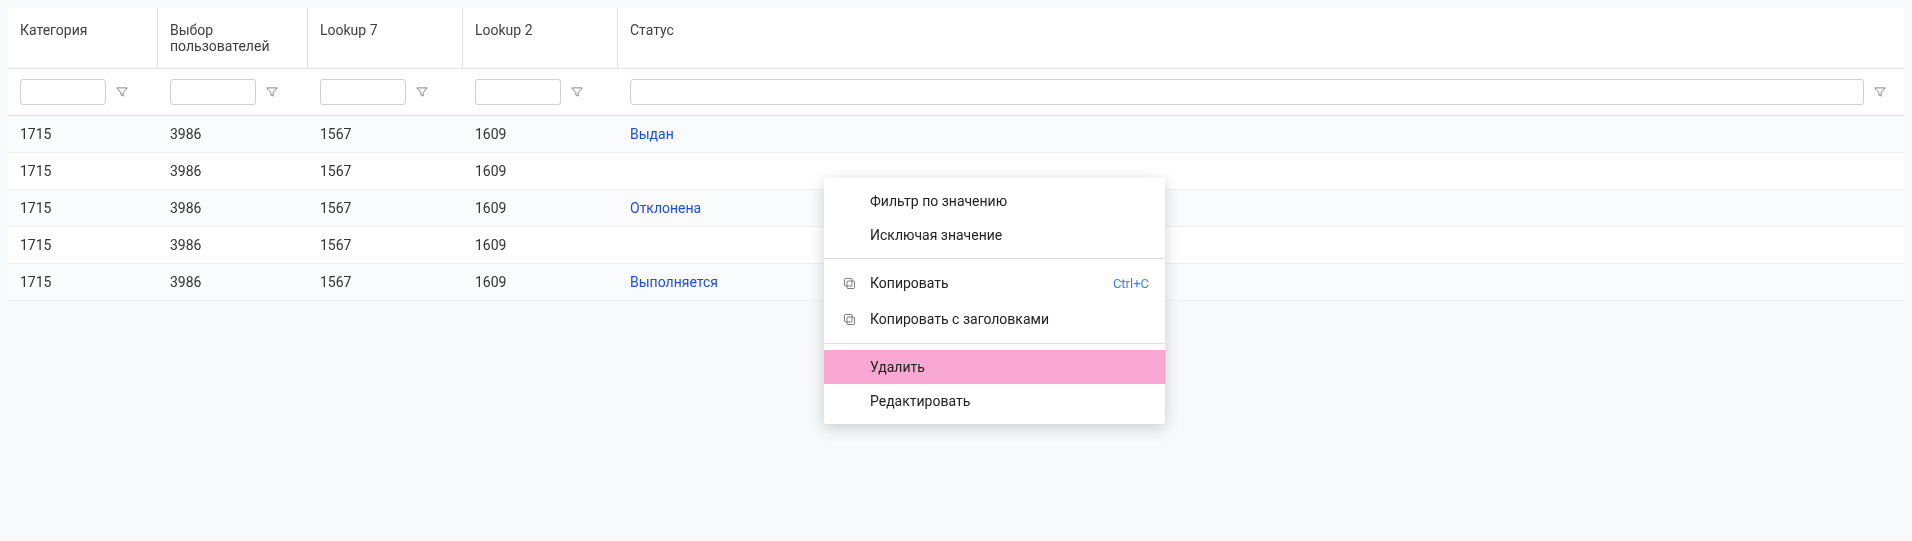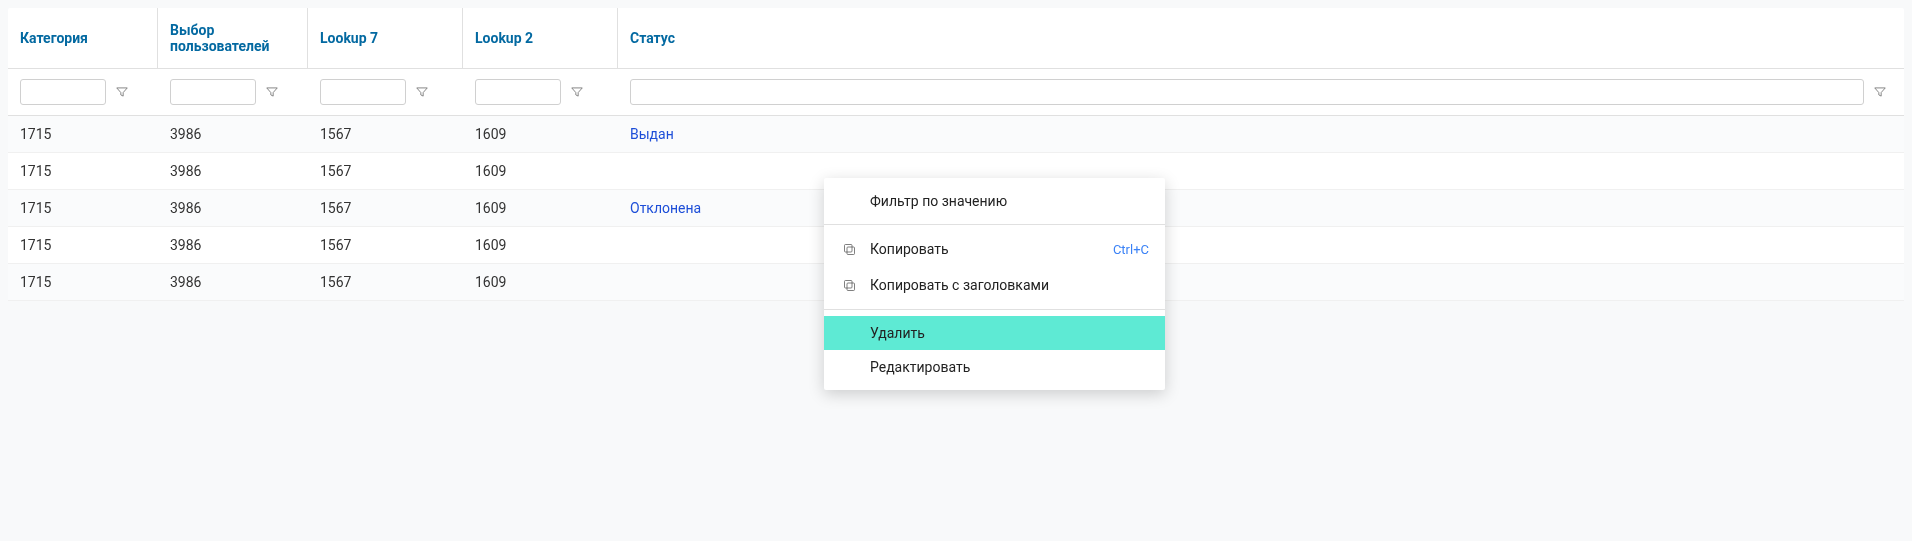--- a/index.html
+++ b/index.html
@@ -14,24 +14,23 @@
   .grid-container {
     background: #fff;
     border-radius: 2px;
   }
   .header-row {
     display: flex;
     border-bottom: 1px solid #e0e0e0;
   }
   .header-cell {
     padding: 14px 12px;
-    font-weight: 700;
-    color: #0369a1;
-    display: flex;
-    align-items: center;
+    font-weight: 400;
+    color: #404040;
+    display: flex;
     border-right: 1px solid #e0e0e0;
     user-select: none;
     cursor: pointer;
   }
   .header-cell:last-child { border-right: none; }
   .filter-row {
     display: flex;
     border-bottom: 1px solid #e0e0e0;
     background: #fff;
   }
@@ -92,21 +91,21 @@
     z-index: 100;
   }
   .menu-item {
     display: flex;
     align-items: center;
     padding: 9px 16px;
     cursor: pointer;
     gap: 12px;
     color: #222;
   }
-  .menu-item.highlighted { background: #5eead4; align-items: flex-end; }
+  .menu-item.highlighted { background: #f9a8d4; align-items: flex-end; }
   .menu-icon {
     width: 18px;
     height: 18px;
     flex-shrink: 0;
     display: flex;
     align-items: center;
     justify-content: center;
   }
   .menu-icon svg { width: 15px; height: 15px; stroke: #555; fill: none; stroke-width: 1.2; }
   .menu-spacer { width: 18px; flex-shrink: 0; }
@@ -210,29 +209,34 @@
         <div class="data-cell col-0">1715</div>
         <div class="data-cell col-1">3986</div>
         <div class="data-cell col-2">1567</div>
         <div class="data-cell col-3">1609</div>
       </div>
       <div class="data-row">
         <div class="data-cell col-0">1715</div>
         <div class="data-cell col-1">3986</div>
         <div class="data-cell col-2">1567</div>
         <div class="data-cell col-3">1609</div>
+        <div class="data-cell col-4"><span class="status-link">Выполняется</span></div>
       </div>
     </div>
 
 </div>
 
 <div class="context-menu">
   <div class="menu-item">
     <span class="menu-spacer"></span>
     <span class="menu-label">Фильтр по значению</span>
+  </div>
+  <div class="menu-item">
+    <span class="menu-spacer"></span>
+    <span class="menu-label">Исключая значение</span>
   </div>
   <div class="menu-sep"></div>
   <div class="menu-item">
     <span class="menu-icon">
       <svg viewBox="0 0 24 24">
           <rect x="8" y="8" width="12" height="12" rx="1.5"></rect>
           <rect x="4" y="4" width="12" height="12" rx="1.5"></rect>
         </svg>
     </span>
     <span class="menu-label">Копировать</span>

